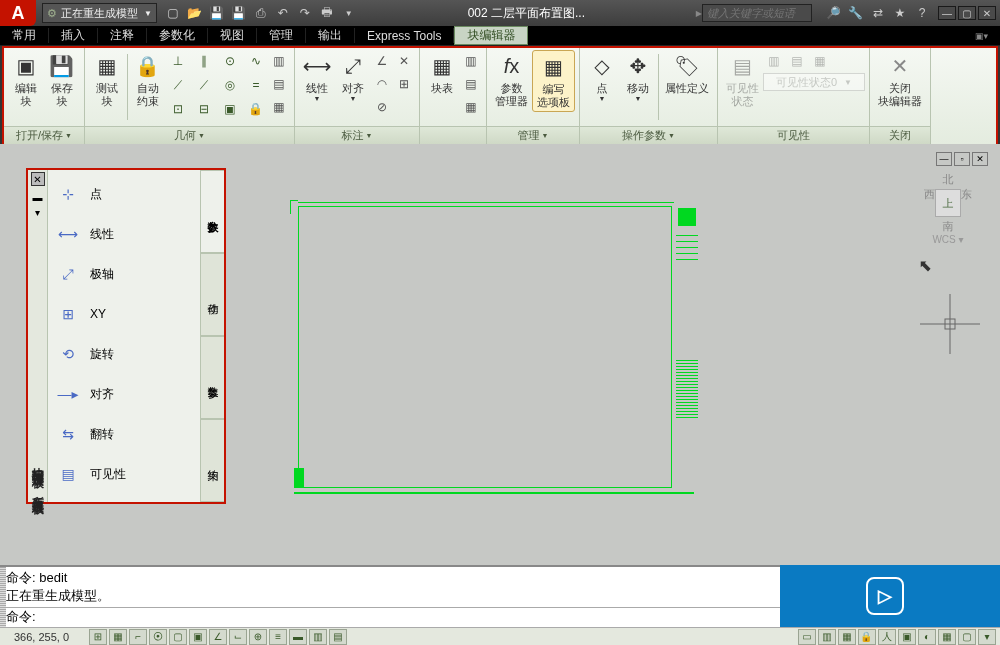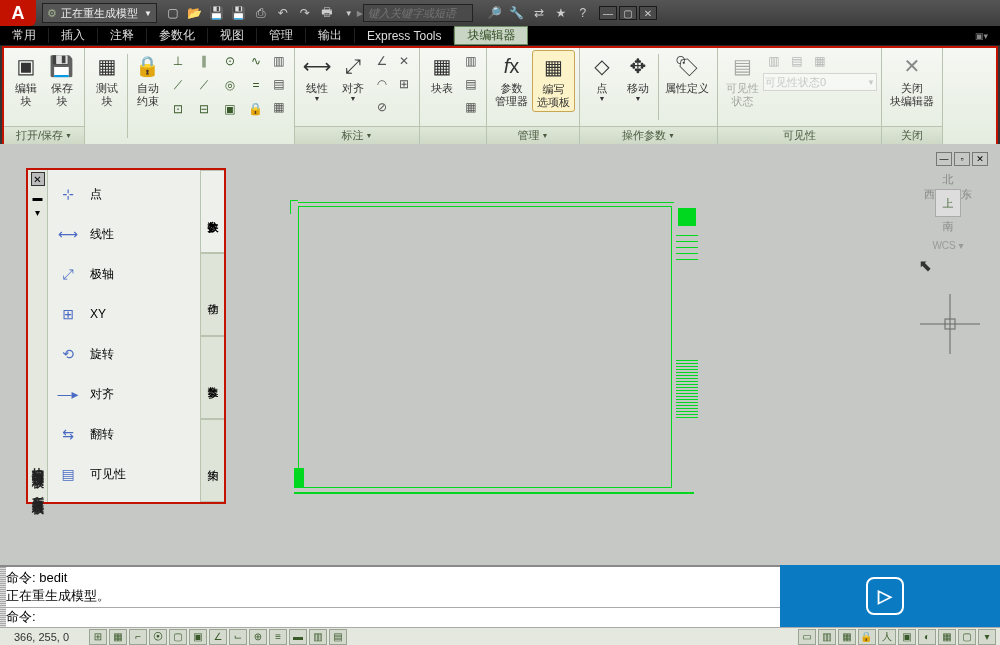--- a/index.html
+++ b/index.html
@@ -44,21 +44,21 @@
 
 
 .draw-area { position: absolute; top: 144px; left: 0; right: 0; bottom: 80px; background: #c6c8c5; }
 .mdi-ctrls { position: absolute; top: 8px; right: 12px; display: flex; gap: 2px; }
 .mdi-btn { width: 16px; height: 14px; border: 1px solid #777; background: #c6c8c5; font-size: 9px; display: flex; align-items: center; justify-content: center; }
 
 
 .viewcube { position: absolute; top: 28px; right: 24px; width: 56px; text-align: center; color: #888; font-size: 11px; }
 .viewcube .face { width: 28px; height: 28px; border: 1px solid #aaa; background: #ddd; margin: 2px auto; display: flex; align-items: center; justify-content: center; color: #4a6a3f; }
 .viewcube .cr { display: flex; justify-content: space-between; padding: 0 4px; }
-.wcs { margin-top: 6px; font-size: 10px; color: #999; }
+.wcs { font-size: 10px; color: #999; }
 .ucs { position: absolute; top: 150px; right: 20px; }
 
 
 .cursor { position: absolute; top: 112px; right: 68px; font-size: 16px; color: #333; }
 
 
 .green-rect { position: absolute; top: 62px; left: 298px; width: 374px; height: 282px; border: 1.5px solid #00d820; }
 .green-blob { position: absolute; top: 64px; left: 678px; width: 18px; height: 18px; background: #00d820; border: 1px solid #00d820; }
 .green-side { position: absolute; top: 86px; left: 676px; width: 22px; height: 260px; }
 .gs-line { height: 1px; background: #00d820; margin: 5px 0; }
@@ -96,21 +96,21 @@
 .watermark .sub { font-size: 10px; display: block; color: #a8d8f5; letter-spacing: 1px; font-weight: normal; }
 
 
 .statusbar { position: absolute; bottom: 0; left: 0; right: 0; height: 18px; background: #e4e8de; border-top: 1px solid #aaa; display: flex; align-items: center; font-size: 11px; color: #333; }
 .coords { padding: 0 14px; }
 .sb-btns { display: flex; gap: 2px; margin-left: 6px; }
 .sbtn { width: 18px; height: 16px; background: #d4dace; border: 1px solid #9aa492; display: flex; align-items: center; justify-content: center; font-size: 10px; color: #3a5a2a; }
 .sb-right { margin-left: auto; display: flex; gap: 2px; margin-right: 4px; }
 
 .dis { opacity: .4;}
-.vis-combo { width: 114px; height: 18px; border: 1px solid #aaa; background: #fff; font-size: 11px; padding: 0 1px; color: #888; display: flex; align-items: center; }
+.vis-combo { width: 102px; height: 18px; border: 1px solid #aaa; background: #fff; font-size: 11px; padding: 0 12px; color: #888; display: flex; align-items: center; }
 </style>
 </head>
 <body>
 
 <div class="titlebar">
   <div class="app-logo">A</div>
   <div class="ws-dd">
     <span style="color:#9fb08f;margin-right:4px">⚙</span>
     <span>正在重生成模型</span>
     <span class="arrow">▼</span>
@@ -119,20 +119,21 @@
     <span class="qat-btn">▢</span>
     <span class="qat-btn">📂</span>
     <span class="qat-btn">💾</span>
     <span class="qat-btn">💾</span>
     <span class="qat-btn">⎙</span>
     <span class="qat-btn">↶</span>
     <span class="qat-btn">↷</span>
     <span class="qat-btn">🖶</span>
     <span class="qat-btn" style="font-size:8px">▼</span>
   </div>
+  <div class="title-text">002 二层平面布置图...</div>
   <div class="sb-wrap">
     <span class="sb-lbl">▶</span>
     <input class="searchbox" placeholder="键入关键字或短语" style="">
   </div>
   <div class="title-right">
     <span class="qat-btn">🔎</span>
     <span class="qat-btn">🔧</span>
     <span class="qat-btn">⇄</span>
     <span class="qat-btn">★</span>
     <span class="qat-btn">?</span>
@@ -214,20 +215,24 @@
         <div class="gcell">⊟</div>
         <div class="gcell">▣</div>
         <div class="gcell">🔒</div>
       </div>
       <div class="smallcol">
         <div class="sb">▥</div>
         <div class="sb">▤</div>
         <div class="sb">▦</div>
       </div>
     </div>
+    <div class="panel-title">
+          <span>几何</span>
+          <span class="exp">▼</span>
+        </div>
   </div>
 
   <div class="ribbon-panel">
     <div class="panel-body">
       <div class="rbtn-large">
             <div class="icon-lg">⟷</div>
             <span>线性</span>
             <span style="font-size:7px">▼</span>
           </div>
       <div class="rbtn-large">

